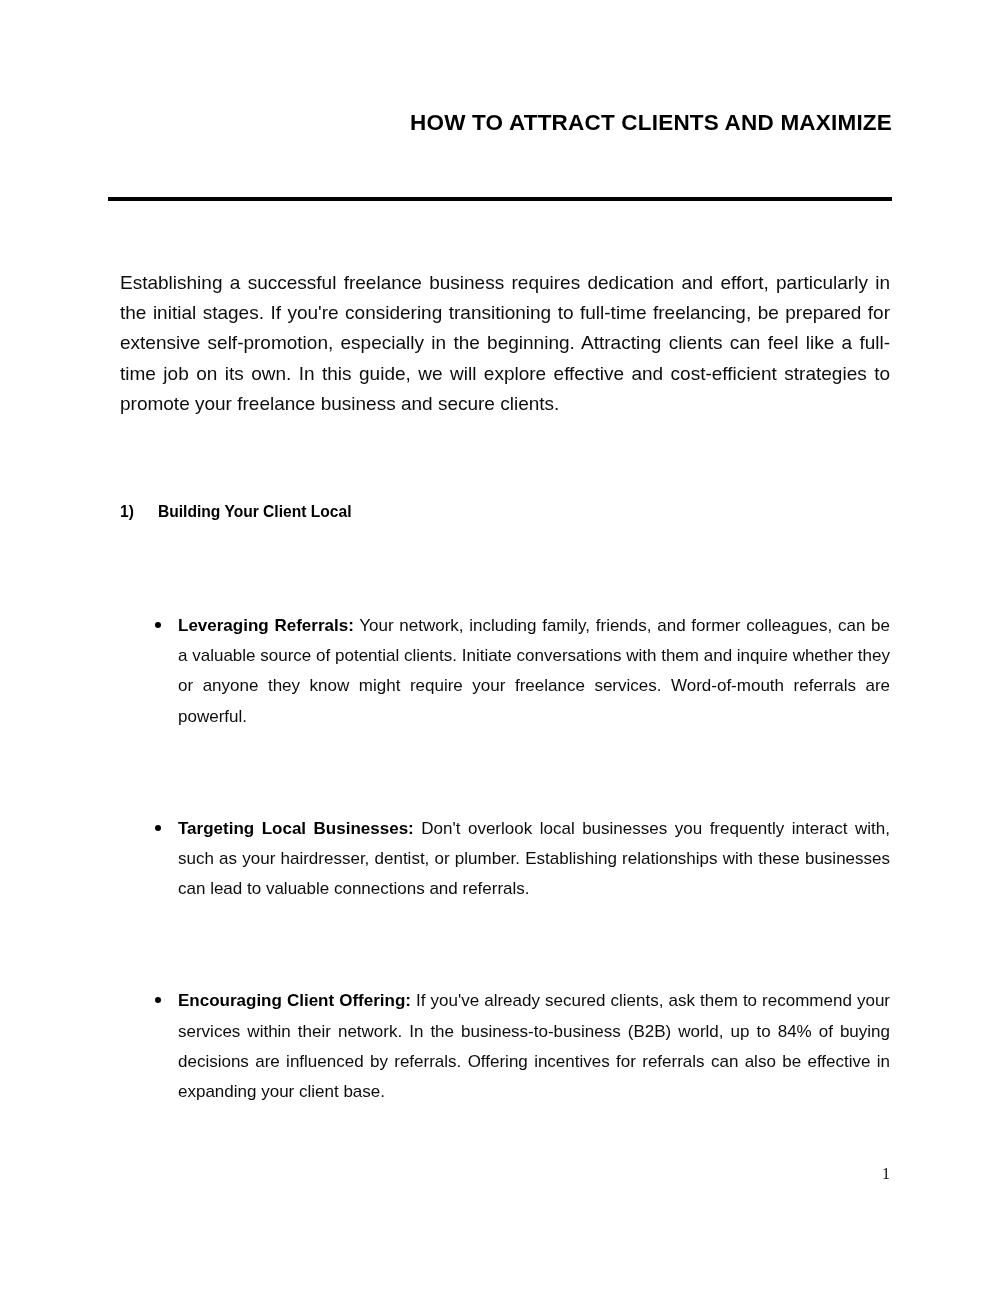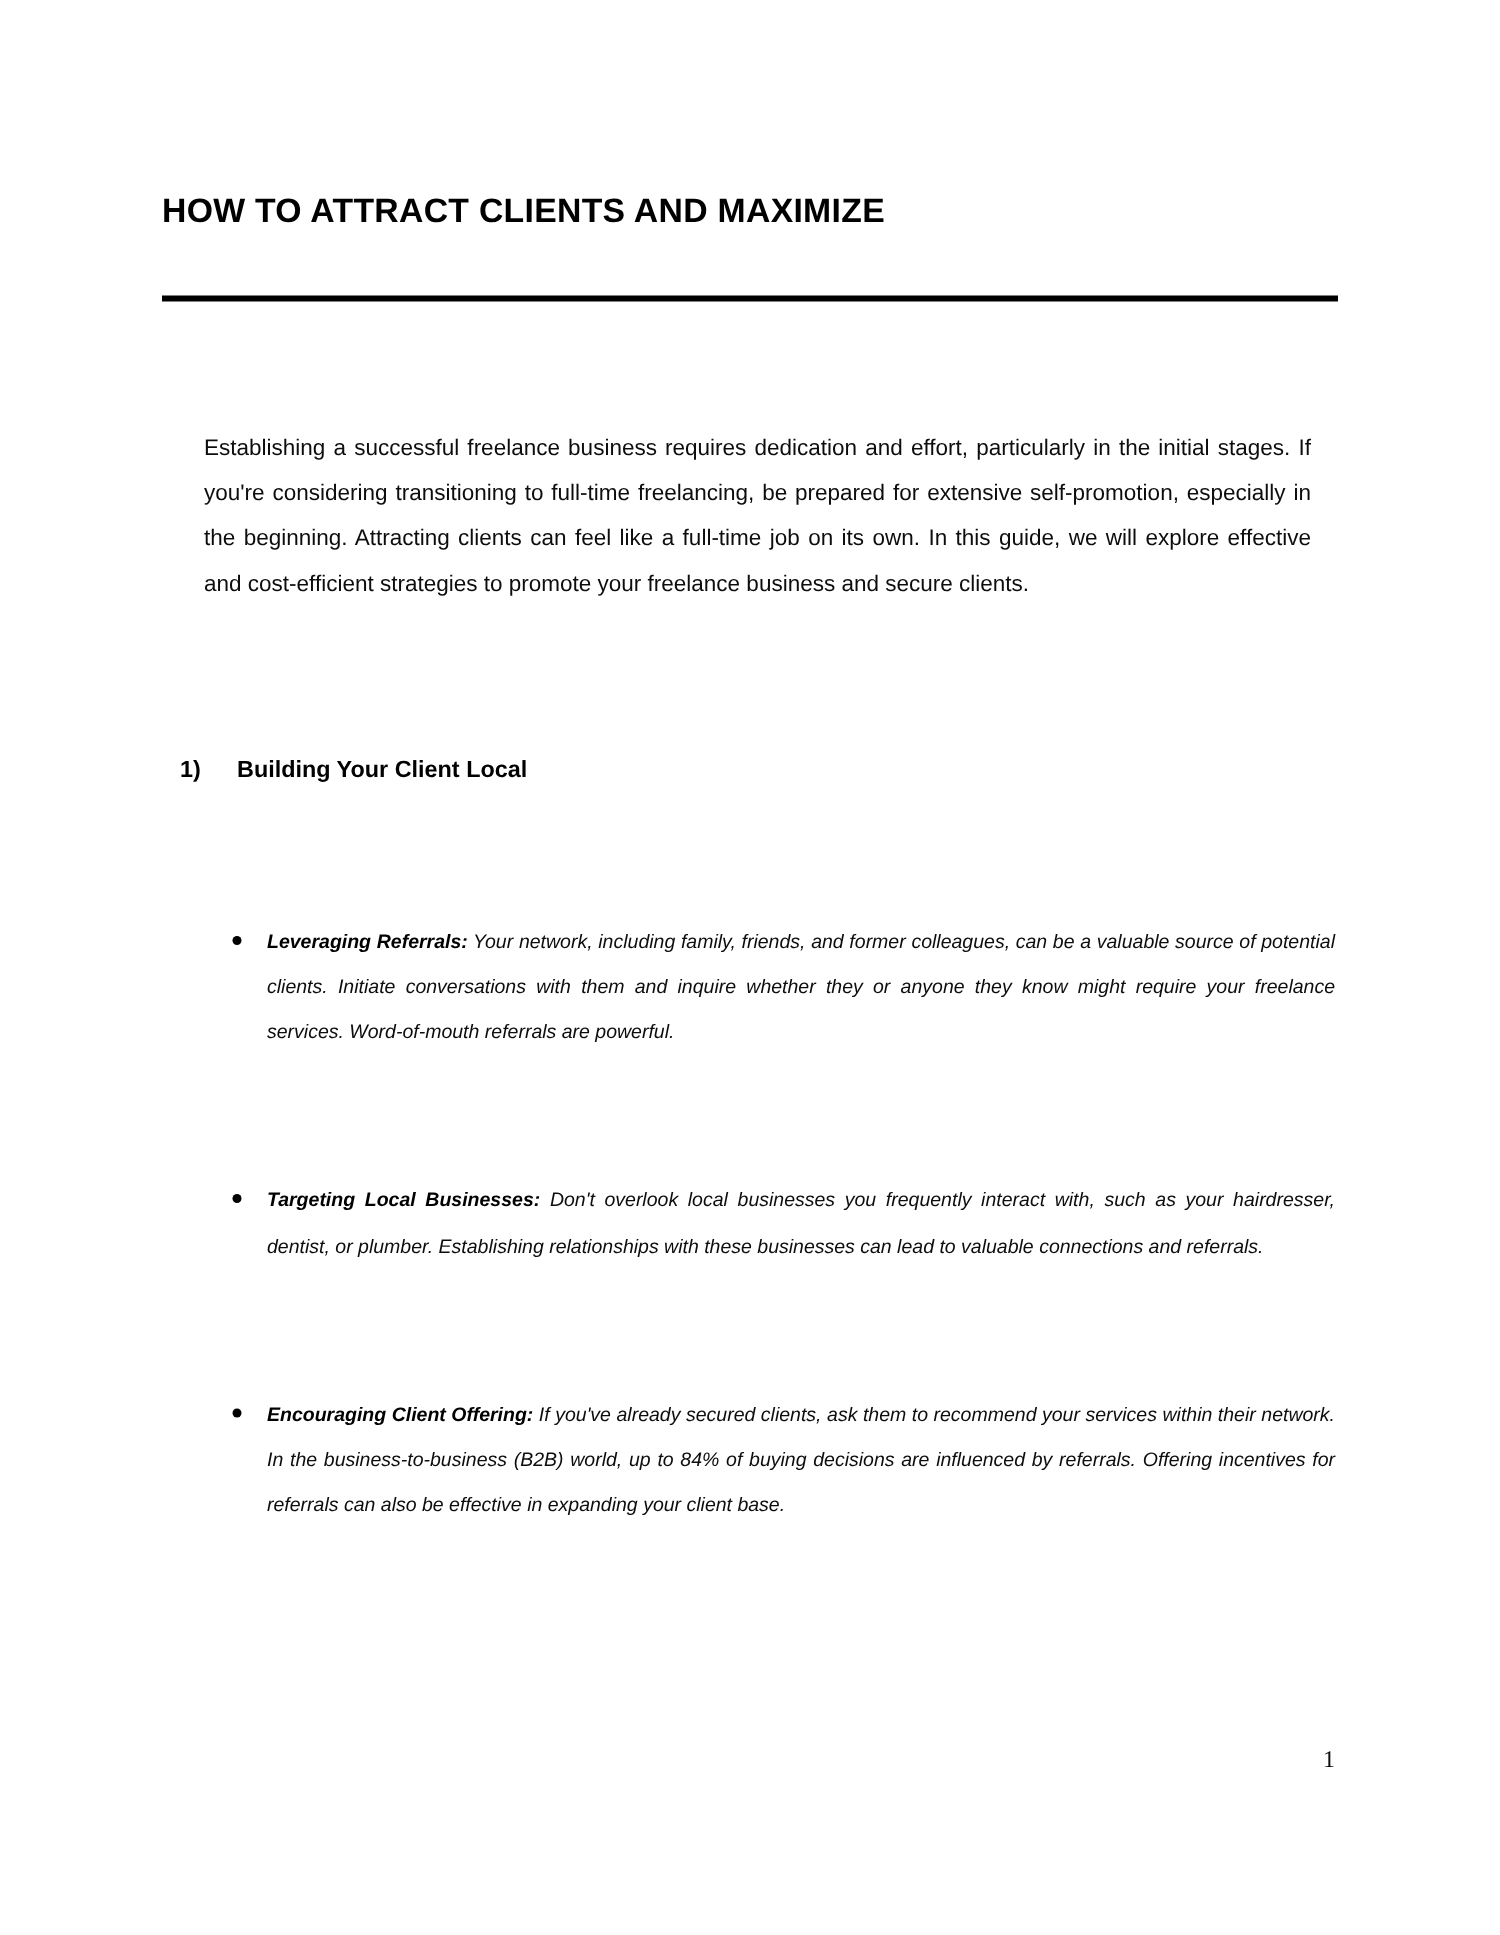--- a/index.html
+++ b/index.html
@@ -17,23 +17,23 @@
     overflow: hidden;
     font-family: "Liberation Sans", "DejaVu Sans", sans-serif;
     color: #0d0d0d;
     -webkit-font-smoothing: antialiased;
   }
 
   
   .title-block {
     position: absolute;
     left: 108px;
-    top: 120px;
+    top: 102px;
     width: 784px;
-    text-align: left;
+    text-align: right;
   }
 
   .title-line {
     font-size: 22.5px;
     font-weight: bold;
     letter-spacing: 0.2px;
     line-height: 41px;
     color: #000000;
     white-space: nowrap;
   }
@@ -49,25 +49,25 @@
 
   
   .content {
     position: absolute;
     left: 120px;
     top: 268px;
     width: 770px;
   }
 
   .para {
-    font-size: 15px;
+    font-size: 19px;
     line-height: 30.2px;
     text-align: justify;
     text-justify: inter-word;
-    margin: 16px;
+    margin: 0;
     color: #0d0d0d;
   }
 
   .section-heading {
     position: relative;
     font-size: 15.6px;
     font-weight: bold;
     line-height: 30px;
     margin: 0;
     padding-left: 38px;
@@ -86,26 +86,25 @@
   
   .bullets {
     margin: 0;
     padding: 0;
     list-style: none;
   }
 
   .bullet-item {
     position: relative;
     padding-left: 58px;
-    font-size: 13px;
+    font-size: 17px;
     line-height: 30.2px;
     text-align: justify;
     text-justify: inter-word;
     color: #0d0d0d;
-    font-style: italic;
   }
 
   .bullet-item + .bullet-item {
     margin-top: 82px;
   }
 
   .bullet-marker {
     position: absolute;
     left: 35px;
     top: 11px;

